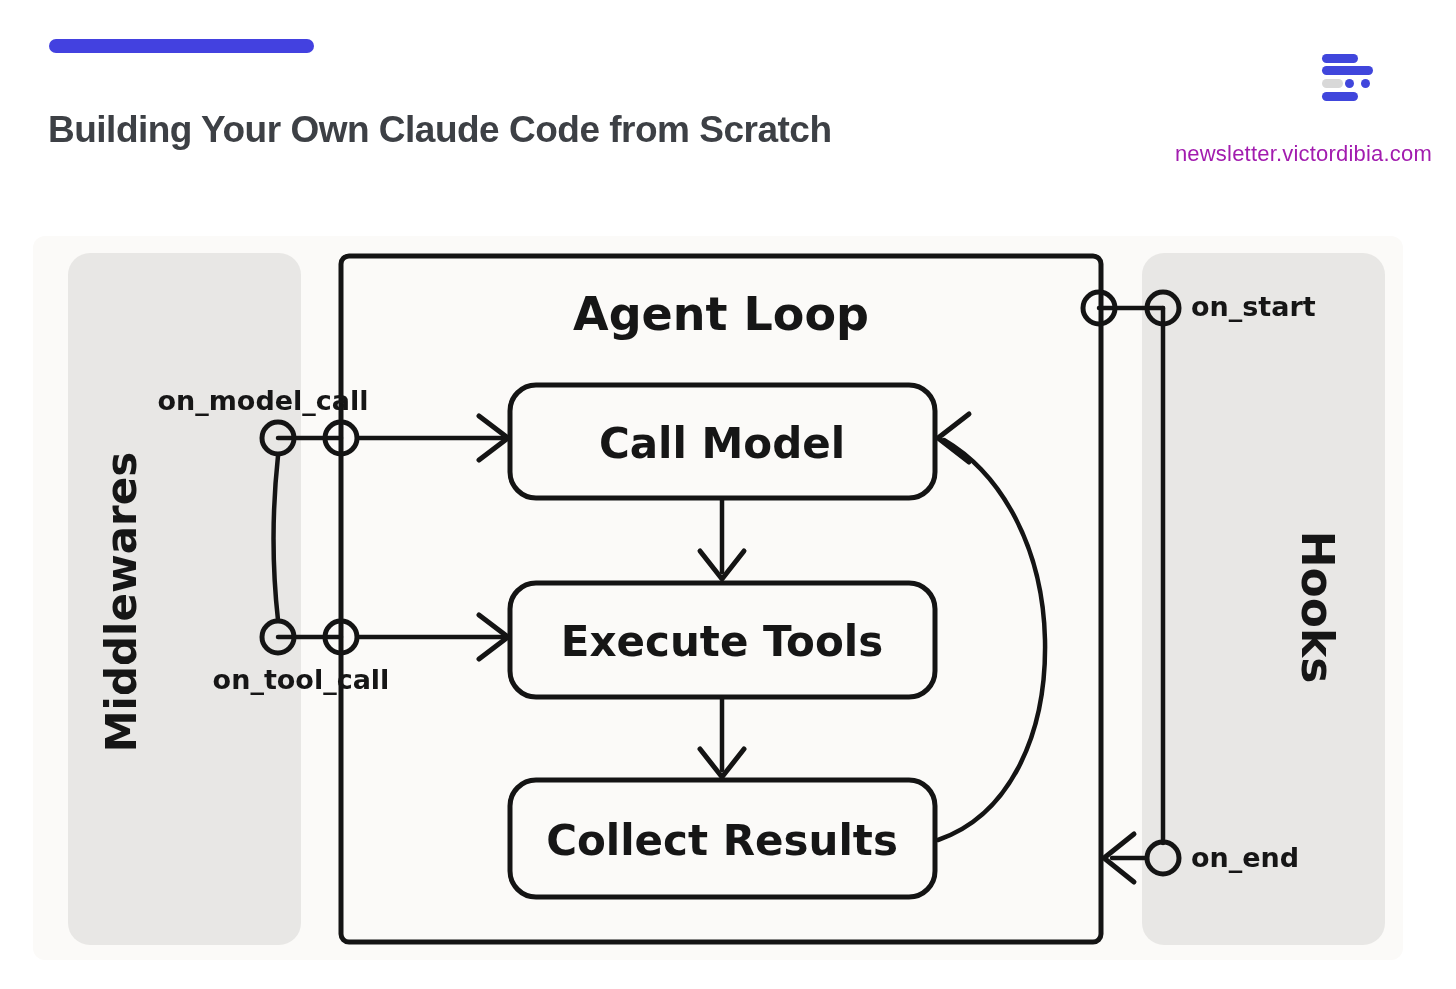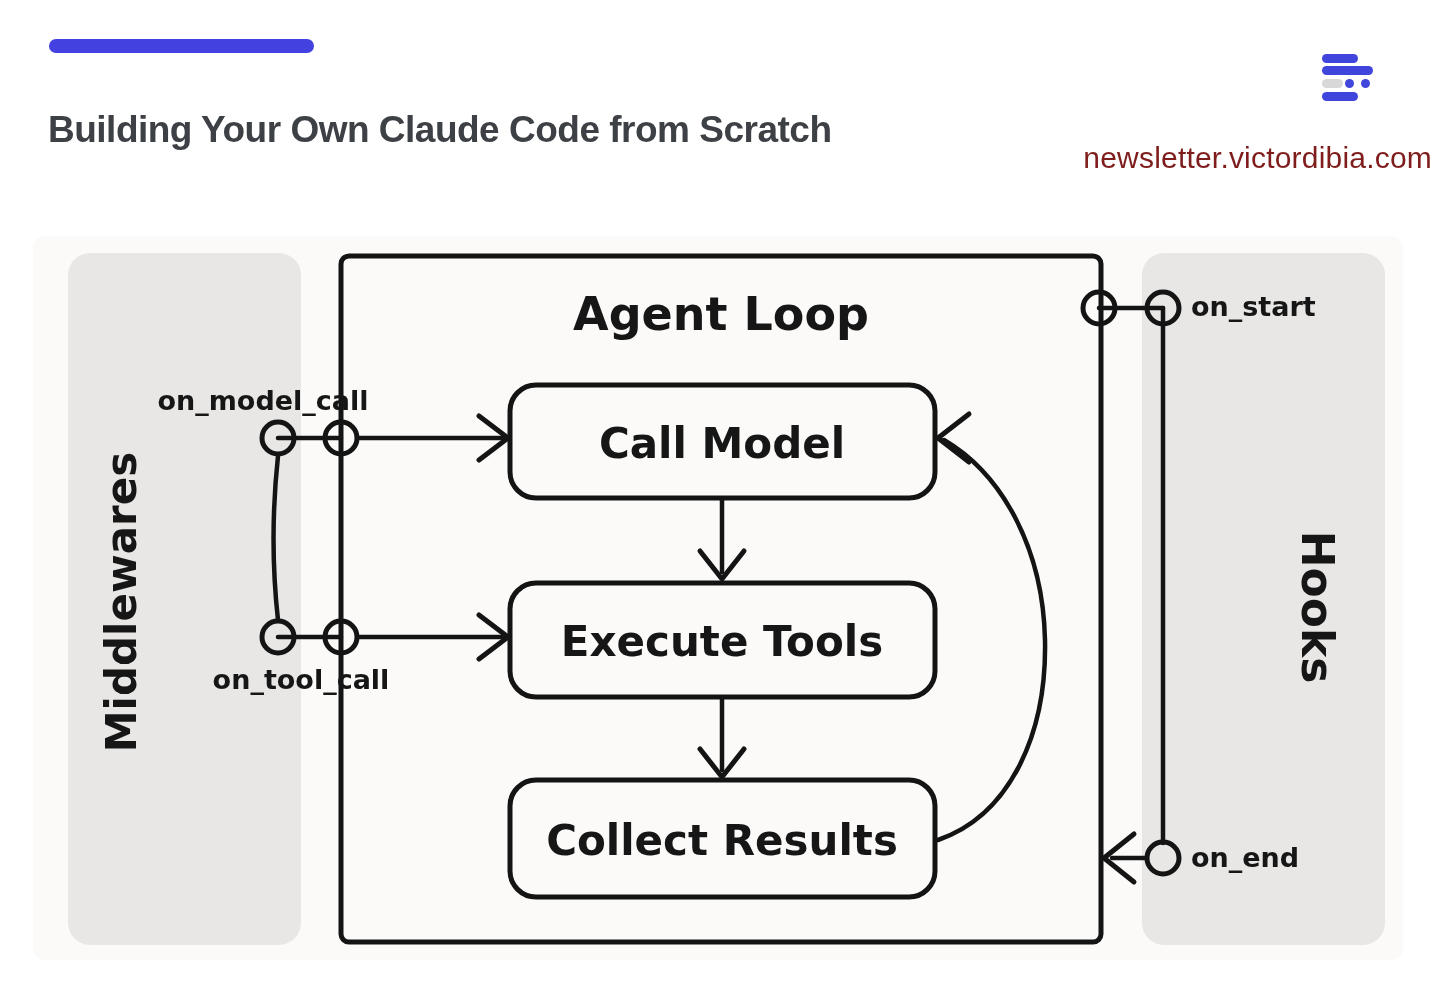--- a/index.html
+++ b/index.html
@@ -3,21 +3,21 @@
 <meta charset="utf-8">
 <style>
   html,body{margin:0;padding:0;background:#ffffff;}
   .page{position:relative;width:1456px;height:989px;background:#ffffff;overflow:hidden;
         font-family:"Liberation Sans",sans-serif;}
   
   .accent-bar{position:absolute;left:49px;top:39px;width:265px;height:14px;border-radius:7px;
               background:#4341e0;}
   .page-title{position:absolute;left:48px;top:84px;font-size:37px;font-weight:700;
               letter-spacing:-0.5px;color:#3d4045;white-space:nowrap;}
-  .site-url{position:absolute;right:24px;top:141px;font-size:30px;color:#7f1d1d;
+  .site-url{position:absolute;right:24px;top:141px;font-size:22px;color:#a21caf;
             letter-spacing:0.2px;}
   
   .logo{position:absolute;left:1322px;top:54px;width:52px;height:48px;}
   .logo .bar{position:absolute;height:9px;border-radius:4.5px;background:#4046dc;}
   .logo .bar1{left:0;top:0;width:36px;}
   .logo .bar2{left:0;top:12px;width:51px;}
   .logo .bar3{left:0;top:25px;width:21px;background:#d8d8d8;}
   .logo .bar4{left:0;top:38px;width:36px;}
   .logo .dot{position:absolute;width:9px;height:9px;border-radius:50%;background:#4046dc;top:25px;}
   .logo .dot1{left:23px;}

